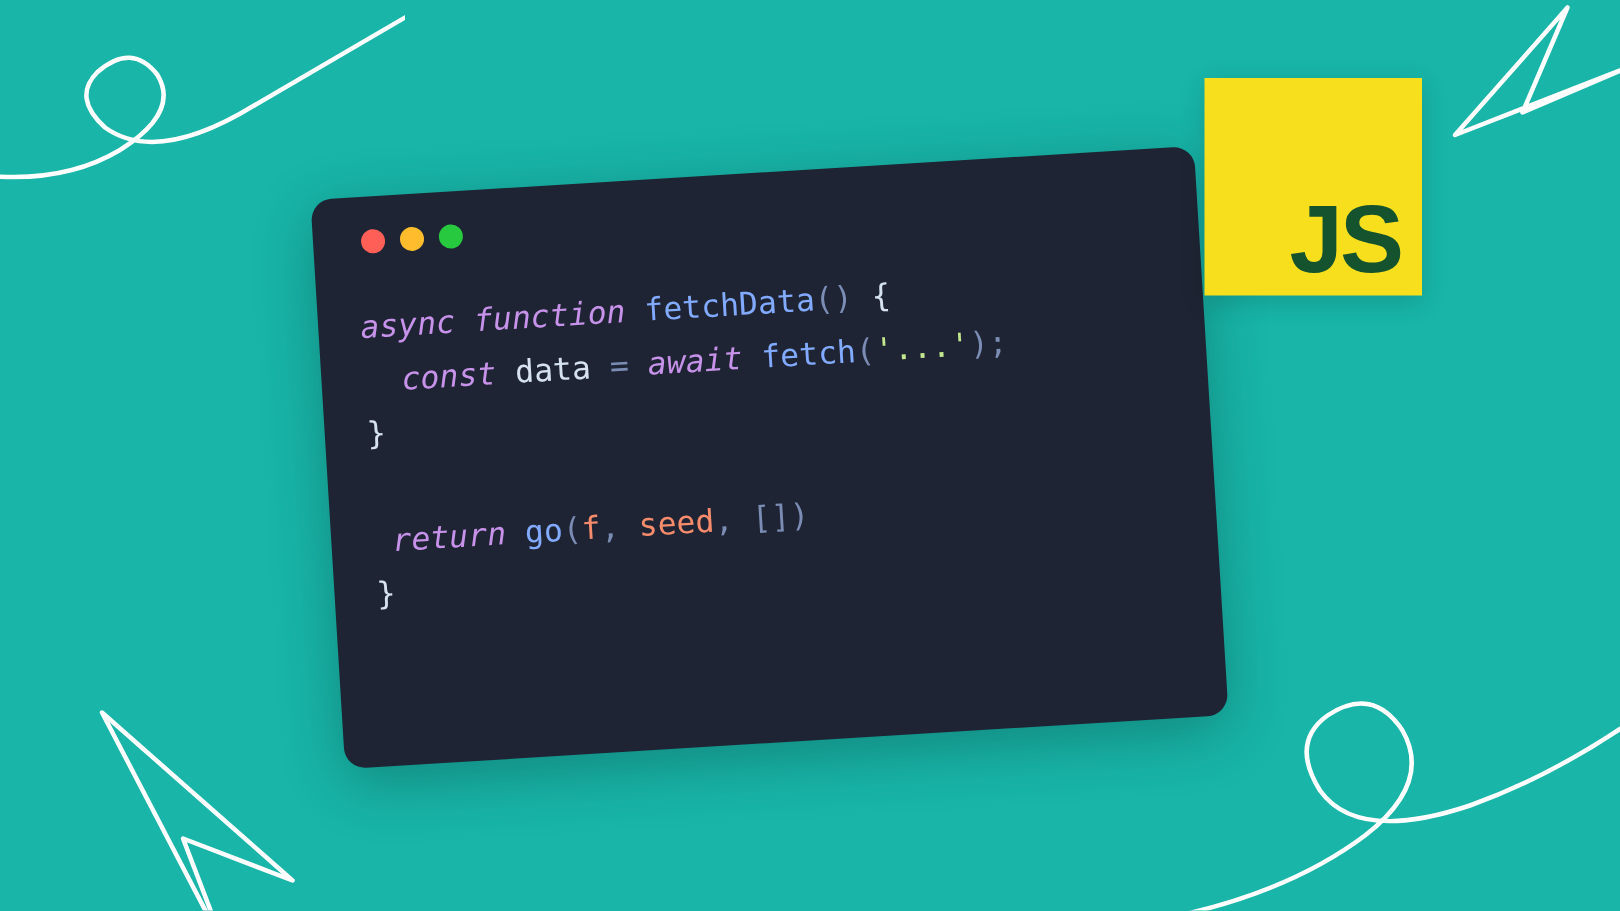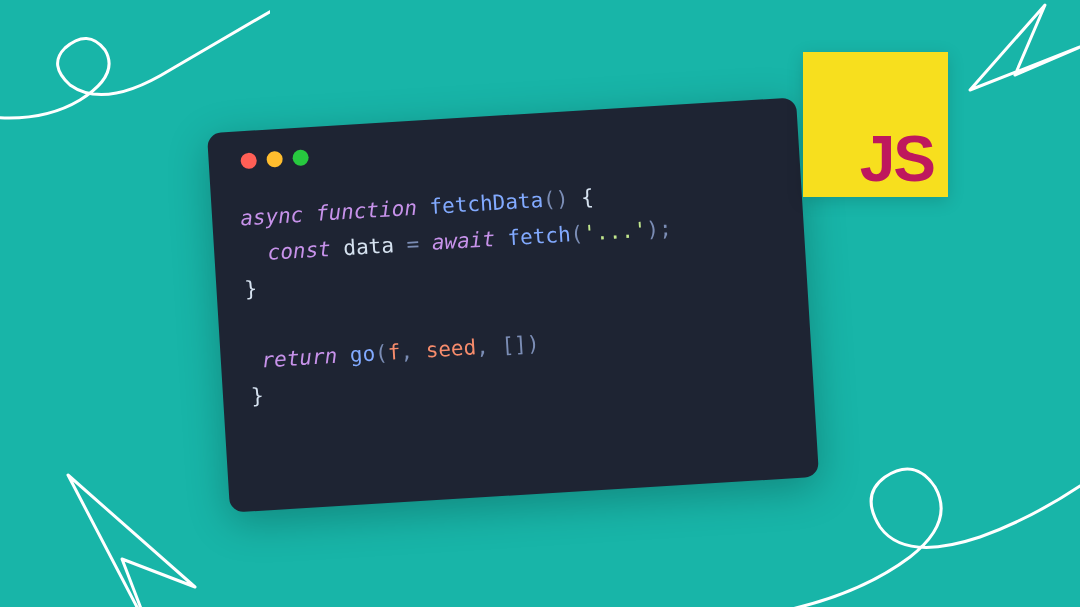--- a/index.html
+++ b/index.html
@@ -69,21 +69,21 @@
       display: flex;
       align-items: flex-end;
       justify-content: flex-end;
       padding: 10px 14px 8px 10px;
       box-shadow: 0 4px 16px rgba(0,0,0,0.15);
     }
     .js-text {
       font-family: "Helvetica Neue", Arial, sans-serif;
       font-weight: 900;
       font-size: 64px;
-      color: #be185d;
+      color: #14532d;
       line-height: 0.9;
       letter-spacing: -2px;
     }
     .decoration {
       position: absolute;
       pointer-events: none;
     }
     .deco-top-left {
       left: -30px;
       top: -10px;

